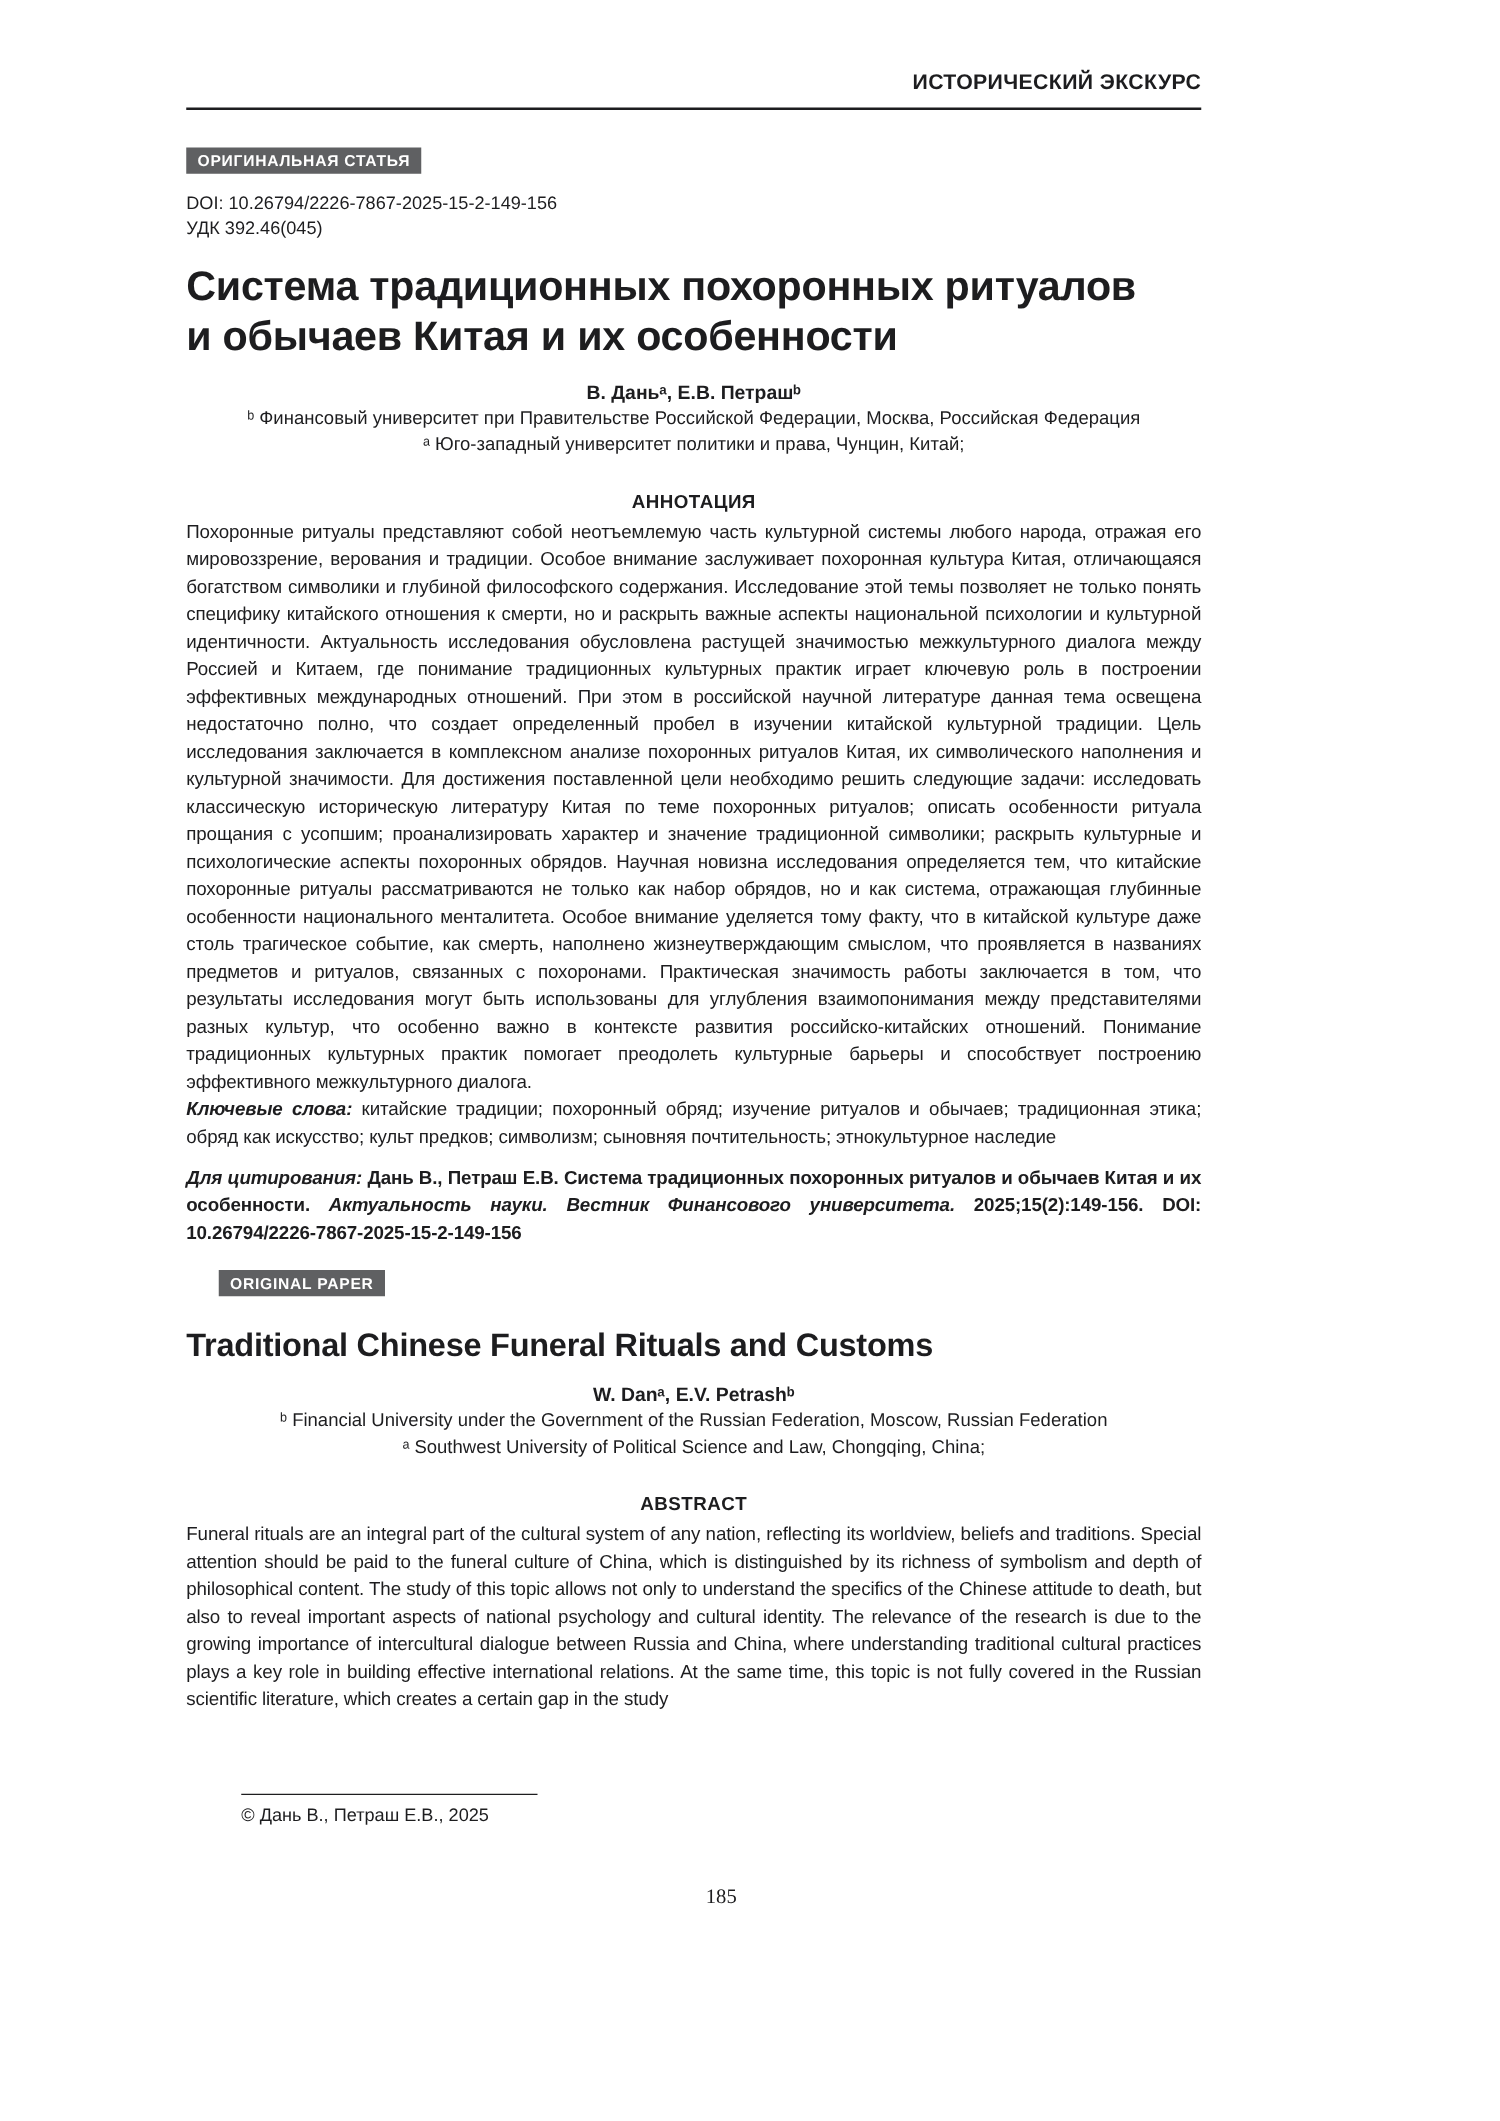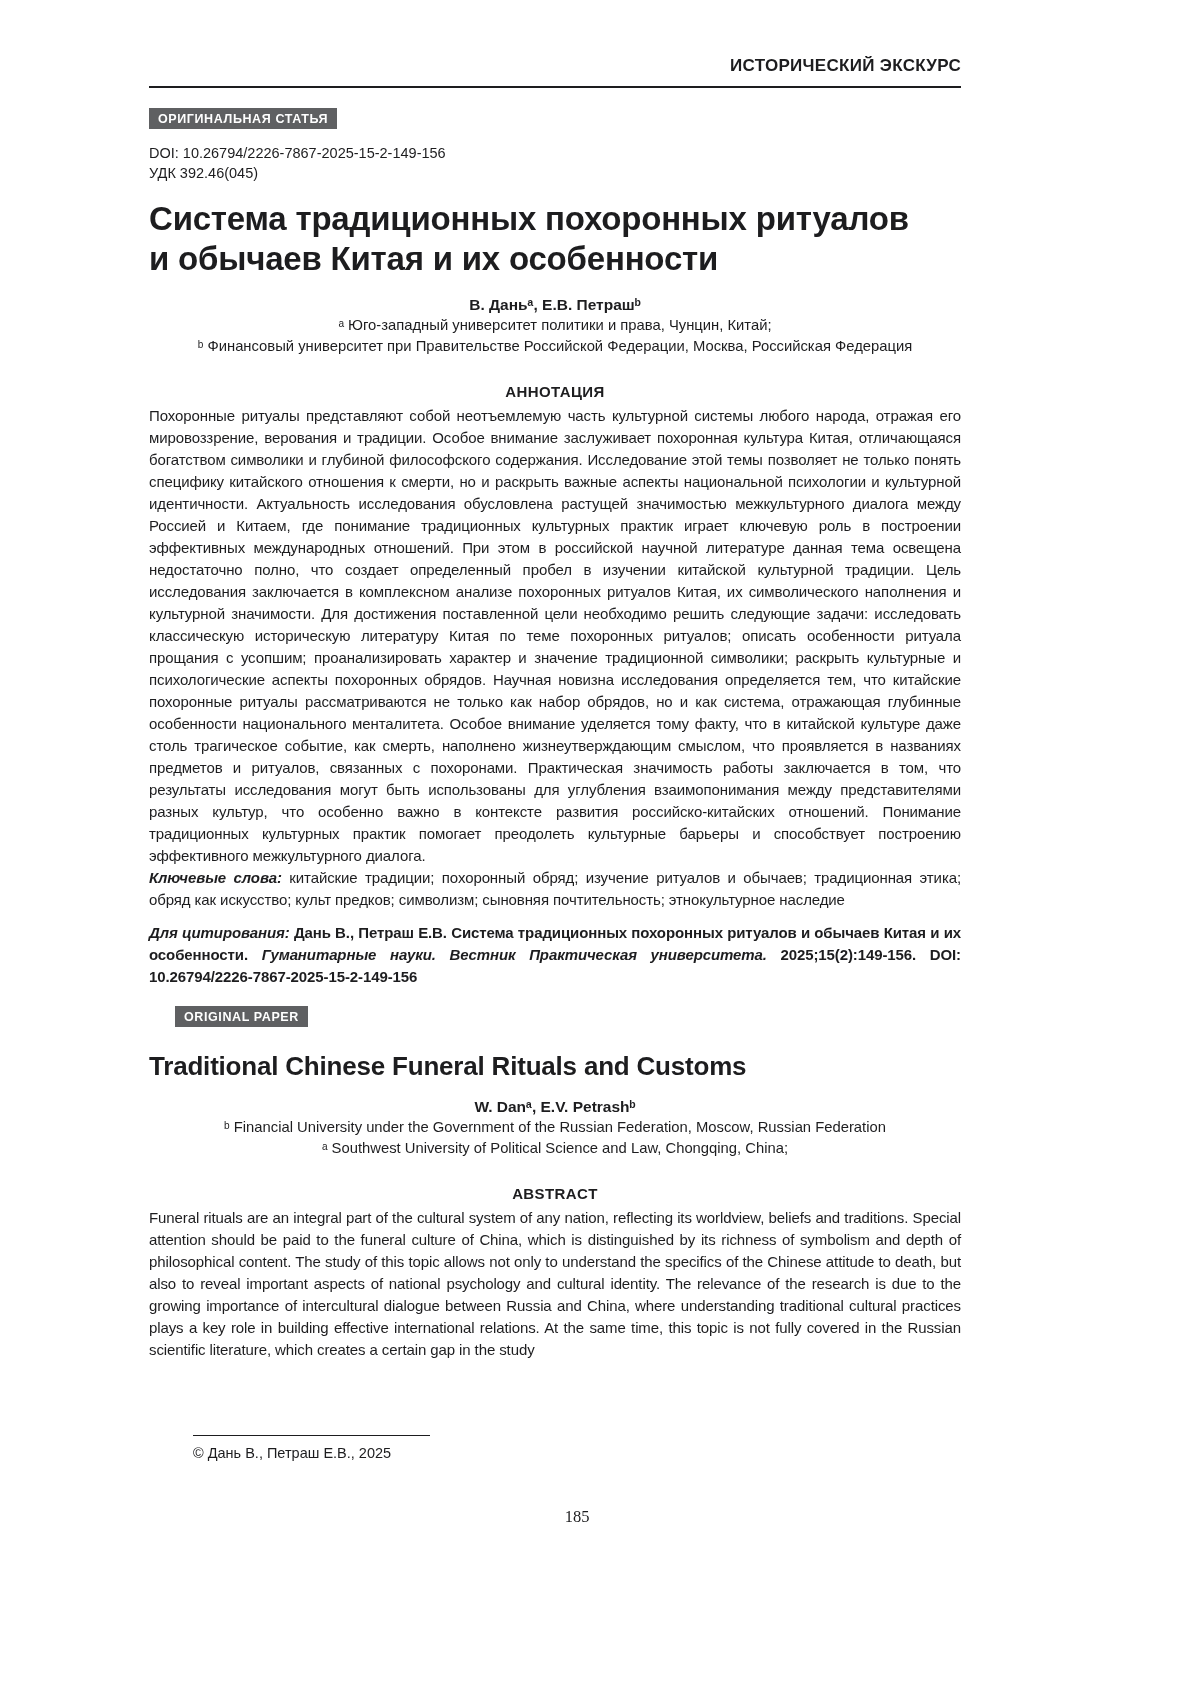--- a/index.html
+++ b/index.html
@@ -21,21 +21,21 @@
     text-align: right;
     font-weight: bold;
     font-size: 17px;
     letter-spacing: 0.3px;
   }
   .header-rule {
     border: 0;
     border-top: 2.5px solid #1d1d1f;
     margin-top: 10px;
   }
-  .badge-row { margin-top: 20px; }
+  .badge-row { margin-top: 30px; }
   .badge-row-en { margin-top: 18px; padding-left: 26px; }
   .badge {
     display: inline-block;
     background: #5f6062;
     color: #ffffff;
     font-weight: bold;
     font-size: 12.5px;
     letter-spacing: 0.6px;
     padding: 4px 9px 3px 9px;
   }
@@ -113,30 +113,30 @@
 
     <div class="meta">
       <div>DOI: 10.26794/2226-7867-2025-15-2-149-156</div>
       <div>УДК 392.46(045)</div>
     </div>
 
     <h1 class="title-ru">Система традиционных похоронных ритуалов
 и обычаев Китая и их особенности</h1>
 
     <div class="authors">В. Даньᵃ, Е.В. Петрашᵇ</div>
+    <div class="affiliation">ᵇ Финансовый университет при Правительстве Российской Федерации, Москва, Российская Федерация</div>
     <div class="affiliation">ᵃ Юго-западный университет политики и права, Чунцин, Китай;</div>
-    <div class="affiliation">ᵇ Финансовый университет при Правительстве Российской Федерации, Москва, Российская Федерация</div>
 
     <h2 class="section-heading">АННОТАЦИЯ</h2>
 
     <p class="body-text abstract">Похоронные ритуалы представляют собой неотъемлемую часть культурной системы любого народа, отражая его мировоззрение, верования и традиции. Особое внимание заслуживает похоронная культура Китая, отличающаяся богатством символики и глубиной философского содержания. Исследование этой темы позволяет не только понять специфику китайского отношения к смерти, но и раскрыть важные аспекты национальной психологии и культурной идентичности. Актуальность исследования обусловлена растущей значимостью межкультурного диалога между Россией и Китаем, где понимание традиционных культурных практик играет ключевую роль в построении эффективных международных отношений. При этом в российской научной литературе данная тема освещена недостаточно полно, что создает определенный пробел в изучении китайской культурной традиции. Цель исследования заключается в комплексном анализе похоронных ритуалов Китая, их символического наполнения и культурной значимости. Для достижения поставленной цели необходимо решить следующие задачи: исследовать классическую историческую литературу Китая по теме похоронных ритуалов; описать особенности ритуала прощания с усопшим; проанализировать характер и значение традиционной символики; раскрыть культурные и психологические аспекты похоронных обрядов. Научная новизна исследования определяется тем, что китайские похоронные ритуалы рассматриваются не только как набор обрядов, но и как система, отражающая глубинные особенности национального менталитета. Особое внимание уделяется тому факту, что в китайской культуре даже столь трагическое событие, как смерть, наполнено жизнеутверждающим смыслом, что проявляется в названиях предметов и ритуалов, связанных с похоронами. Практическая значимость работы заключается в том, что результаты исследования могут быть использованы для углубления взаимопонимания между представителями разных культур, что особенно важно в контексте развития российско-китайских отношений. Понимание традиционных культурных практик помогает преодолеть культурные барьеры и способствует построению эффективного межкультурного диалога.</p>
 
     <p class="body-text"><span class="bi">Ключевые слова:</span> <span>китайские традиции; похоронный обряд; изучение ритуалов и обычаев; традиционная этика; обряд как искусство; культ предков; символизм; сыновняя почтительность; этнокультурное наследие</span></p>
 
-    <p class="body-text citation"><span class="bi">Для цитирования:</span> <span class="b">Дань В., Петраш Е.В. Система традиционных похоронных ритуалов и обычаев Китая и их особенности.</span> <span class="bi">Гуманитарные науки. Вестник Практическая университета.</span> <span class="b">2025;15(2):149-156. DOI: 10.26794/2226-7867-2025-15-2-149-156</span></p>
+    <p class="body-text citation"><span class="bi">Для цитирования:</span> <span class="b">Дань В., Петраш Е.В. Система традиционных похоронных ритуалов и обычаев Китая и их особенности.</span> <span class="bi">Актуальность науки. Вестник Финансового университета.</span> <span class="b">2025;15(2):149-156. DOI: 10.26794/2226-7867-2025-15-2-149-156</span></p>
   </section>
 
   <section lang="en">
     <div class="badge-row badge-row-en">
       <span class="badge">ORIGINAL PAPER</span>
     </div>
 
     <h1 class="title-en">Traditional Chinese Funeral Rituals and Customs</h1>
 
     <div class="authors">W. Danᵃ, E.V. Petrashᵇ</div>

